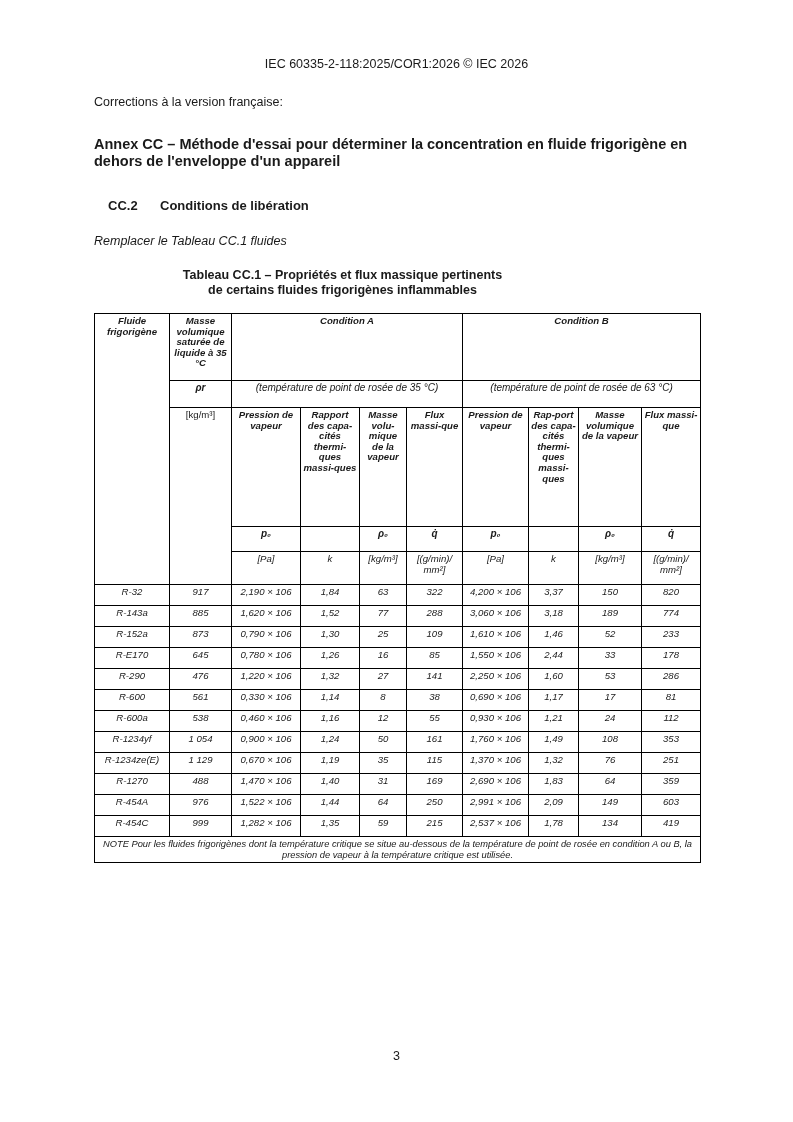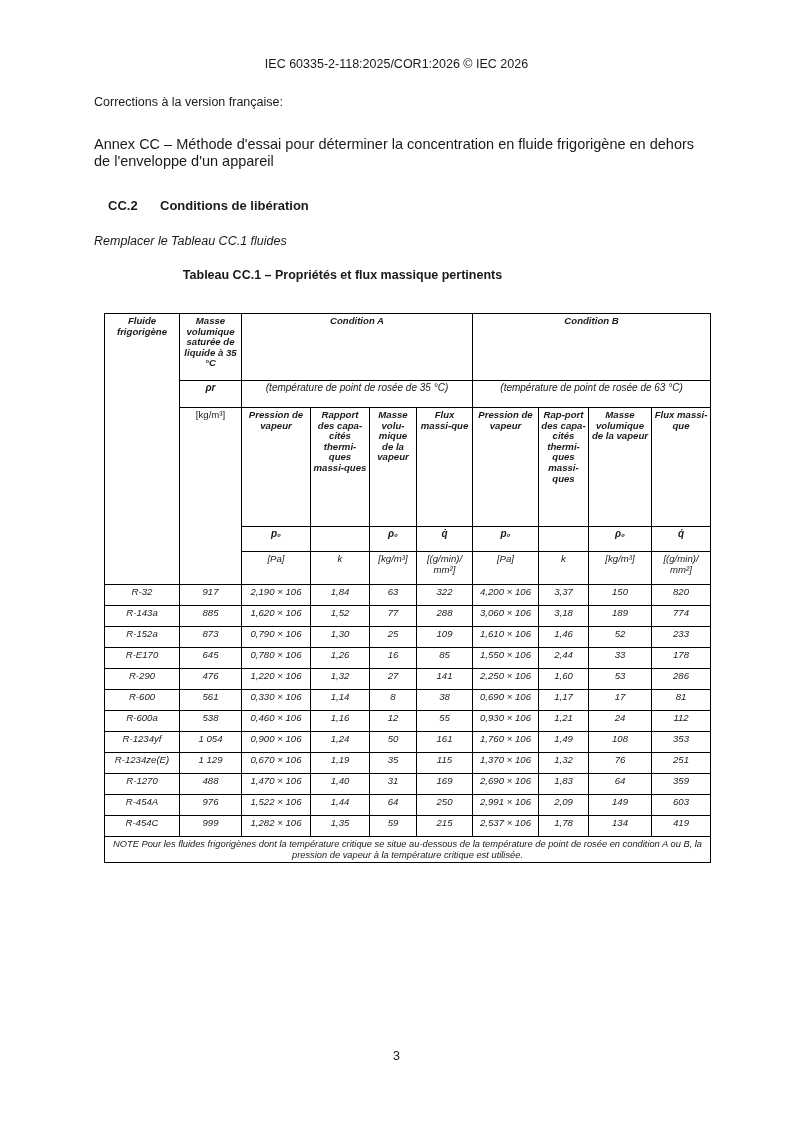--- a/index.html
+++ b/index.html
@@ -2,28 +2,28 @@
 <html><head>
 <meta charset="utf-8">
 <style>
   html, body { margin: 0; padding: 0; background: #ffffff; }
   body {
     width: 793px; height: 1122px; position: relative; overflow: hidden;
     font-family: "Liberation Sans", sans-serif; color: #1a1a1a;
   }
   .hdr { position: absolute; top: 57px; left: 0; width: 793px; text-align: center; font-size: 12.5px; }
   .intro { position: absolute; top: 95px; left: 94px; font-size: 12.5px; }
-  .annex { position: absolute; top: 136px; left: 94px; font-size: 14.5px; font-weight: normal; line-height: 17px; width: 620px; }
+  .annex { position: absolute; top: 136px; left: 94px; font-size: 14.5px; font-weight: bold; line-height: 17px; width: 620px; }
   .section { position: absolute; top: 198px; left: 108px; font-size: 13px; font-weight: bold; }
   .section .num { display: inline-block; width: 52px; }
   .instr { position: absolute; top: 234px; left: 94px; font-size: 12.5px; font-style: italic; }
   .caption { position: absolute; top: 268px; left: 0; width: 685px; text-align: center; font-size: 12.5px; font-weight: bold; line-height: 15px; }
 
   table.data {
-    position: absolute; top: 313px; left: 104px; width: 606px;
+    position: absolute; top: 313px; left: 94px; width: 606px;
     border-collapse: collapse; font-size: 9.6px; font-style: italic; table-layout: fixed; padding-left: 18px;
   }
   table.data td, table.data th {
     border: 1px solid #000; padding: 2px 2px; text-align: center; vertical-align: top; line-height: 10.6px;
   }
   table.data th { font-weight: bold; font-style: italic; }
   .upright { font-style: normal; }
   .sym { font-weight: bold; font-size: 10px; margin-top: 17px; }
   .sym-r { font-size: 10px; font-weight: bold; }
   td.num { vertical-align: middle; height: 16px; padding: 1px 2px; }
@@ -41,20 +41,21 @@
 
 <div class="hdr">IEC 60335-2-118:2025/COR1:2026 © IEC 2026</div>
 <div class="intro">Corrections à la version française:</div>
 <div class="annex">Annex CC – Méthode d'essai pour déterminer la concentration en fluide frigorigène en dehors de l'enveloppe d'un appareil</div>
 <div class="section">
   <span class="num">CC.2</span><span>Conditions de libération</span>
 </div>
 <div class="instr">Remplacer le Tableau CC.1 fluides</div>
 <div class="caption">
   <div>Tableau CC.1 – Propriétés et flux massique pertinents</div>
+  <div>de certains fluides frigorigènes inflammables</div>
 </div>
 
 <table class="data">
   <colgroup>
     <col style="width:75px">
       <col style="width:62px">
       <col style="width:69px">
       <col style="width:59px">
       <col style="width:47px">
     <col style="width:56px">

